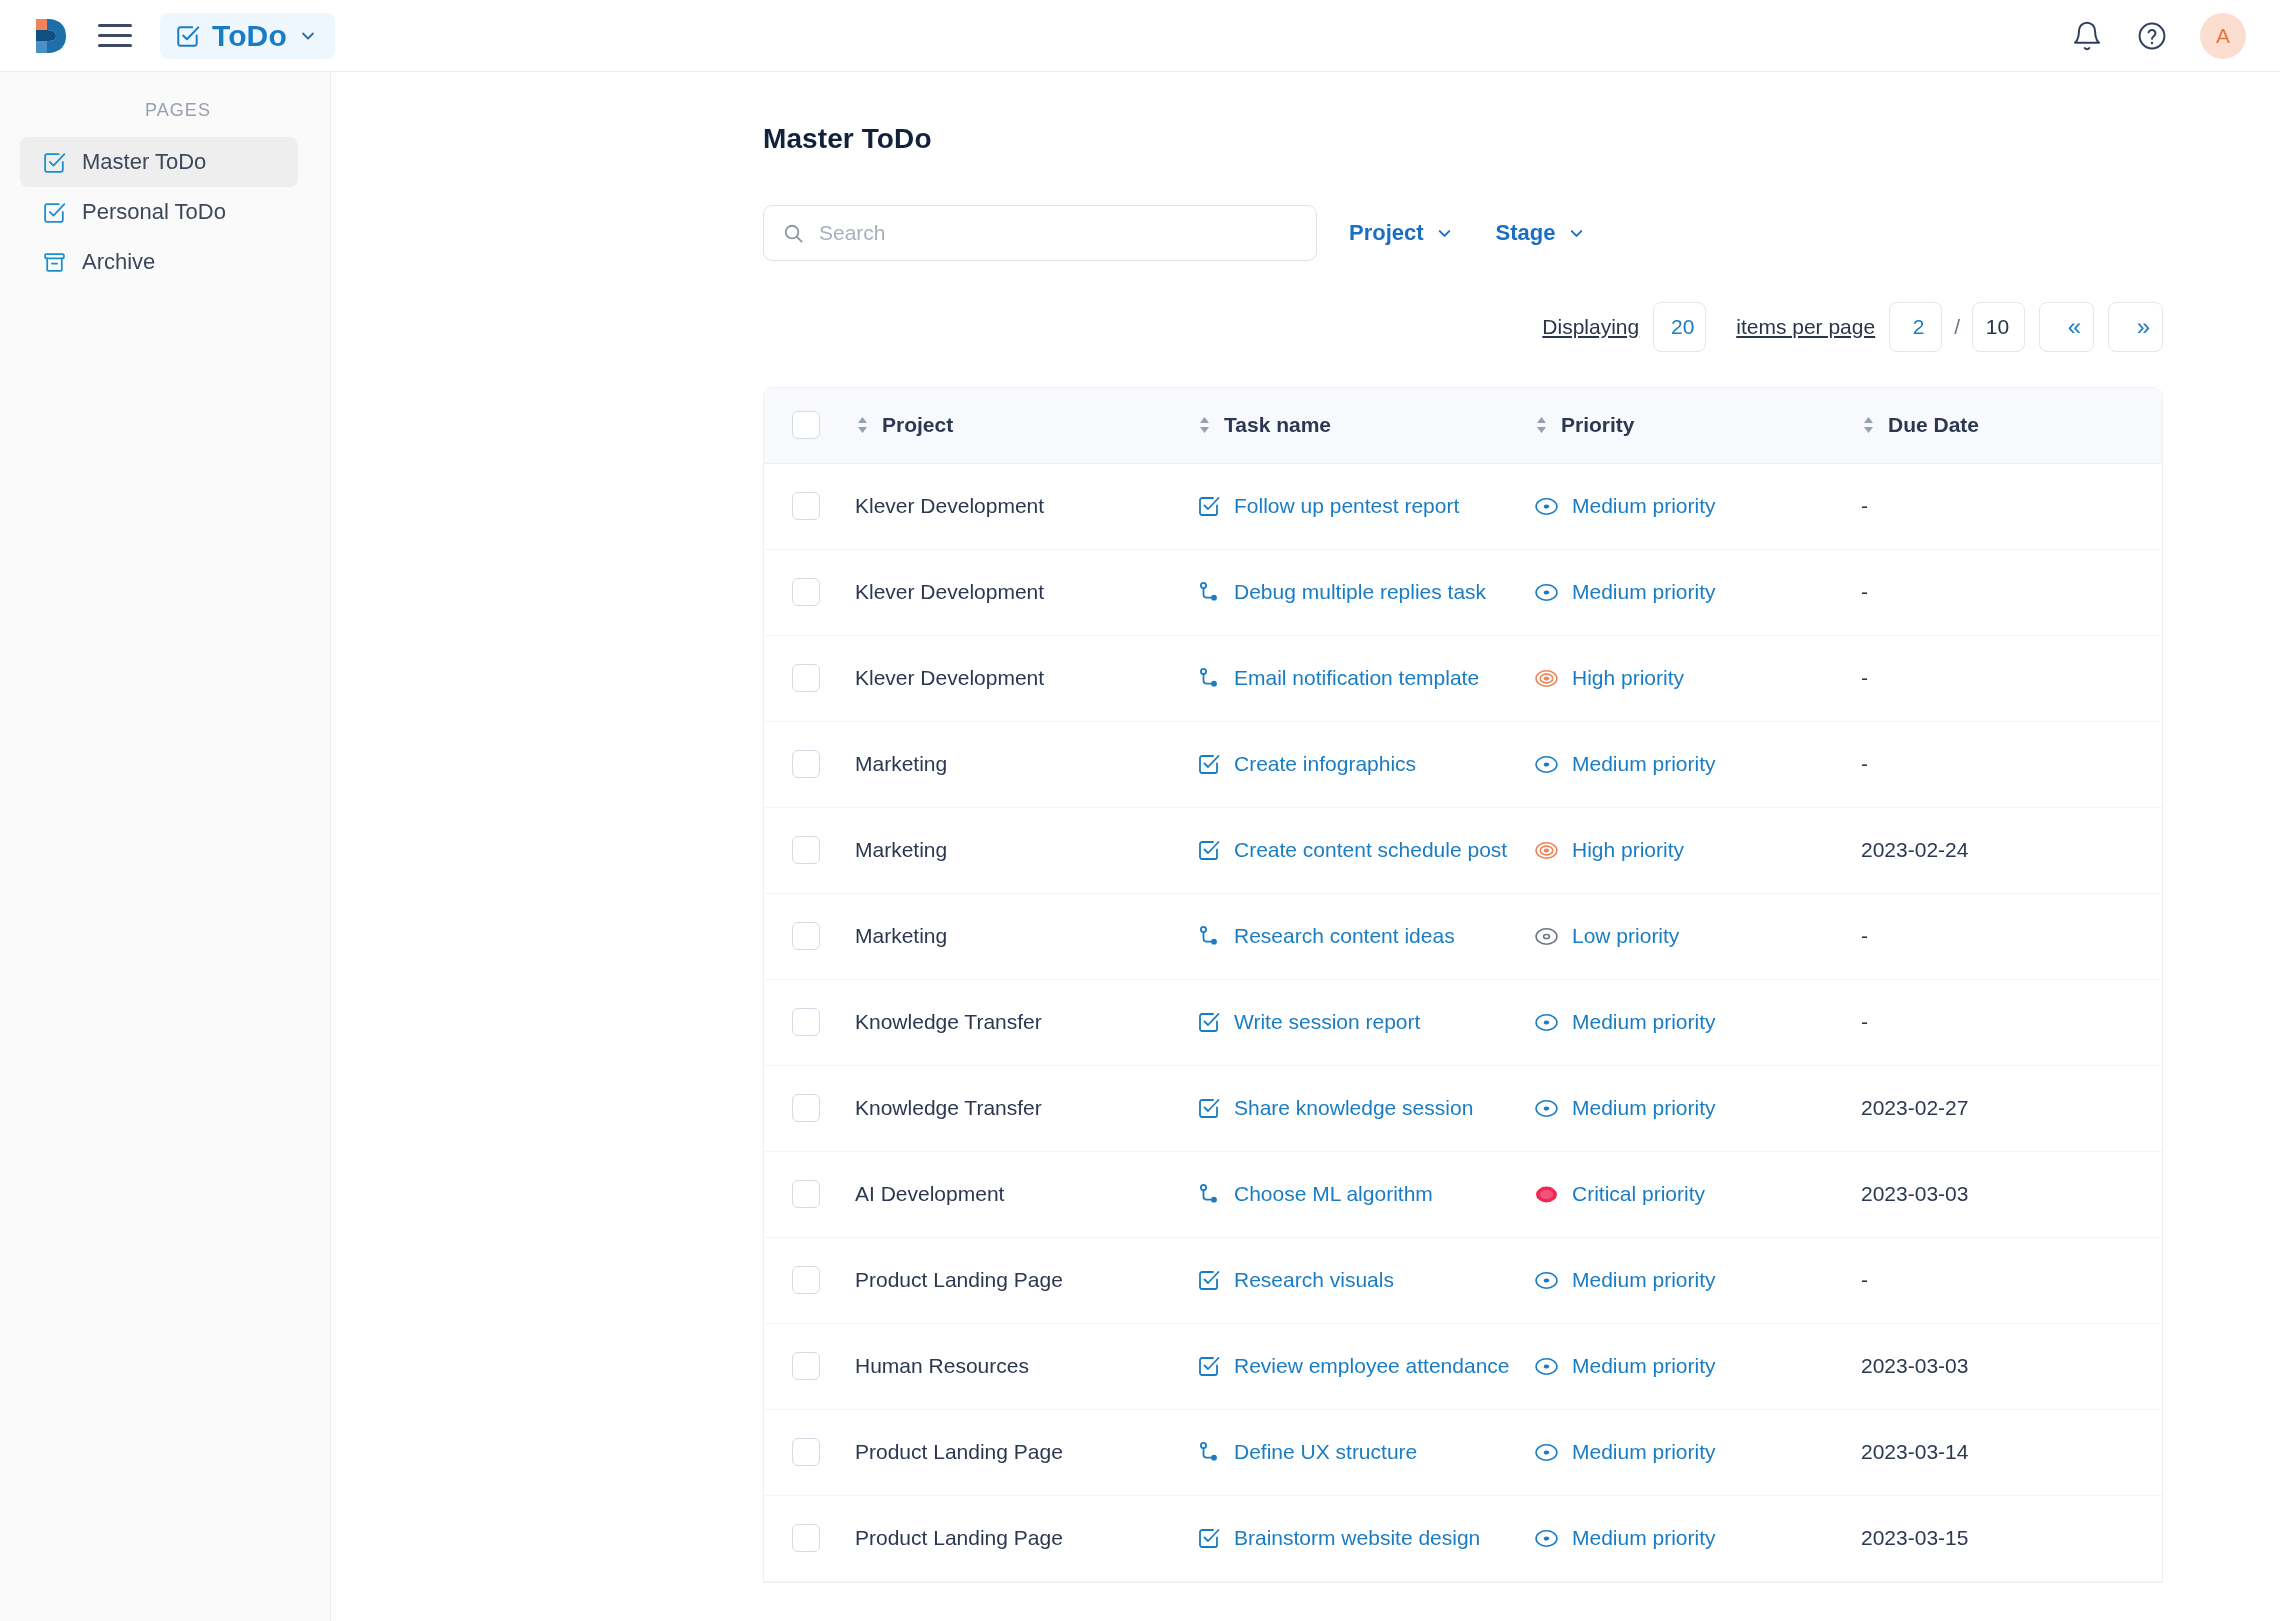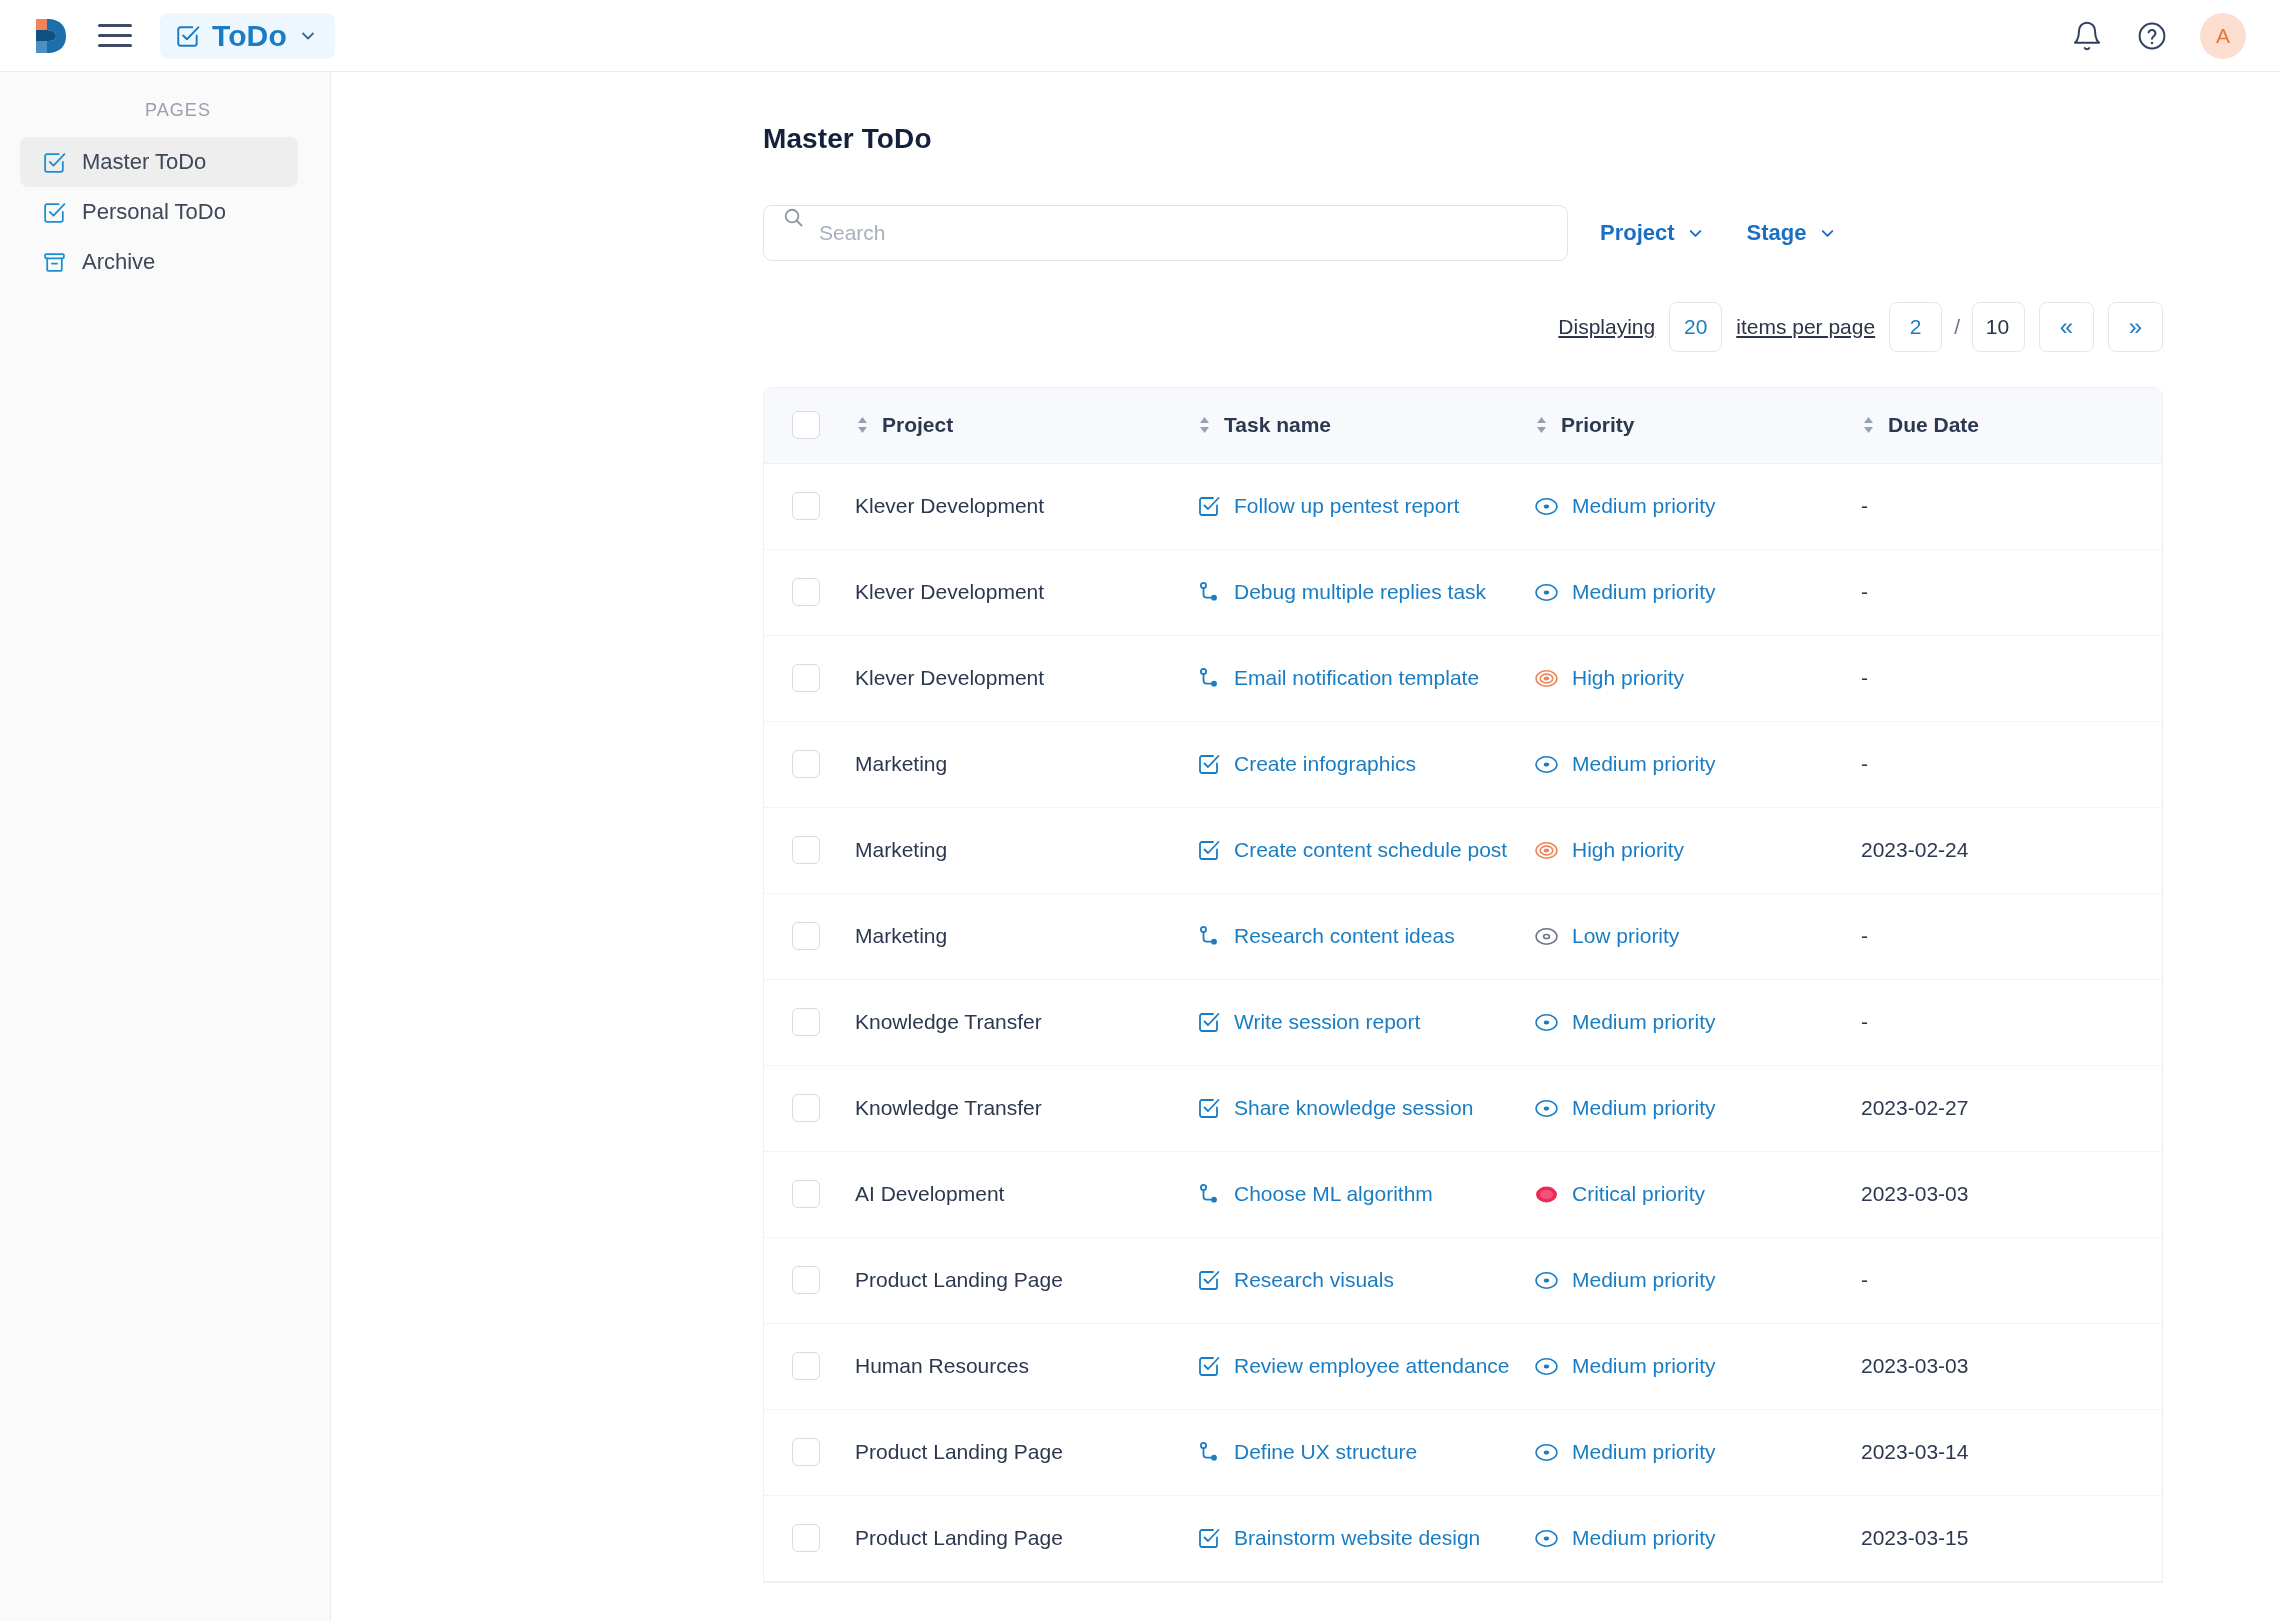--- a/index.html
+++ b/index.html
@@ -93,23 +93,23 @@
     padding-left: 432px;
     letter-spacing: 0.1px;
   }
 
   .filter-row {
     display: flex; align-items: center;
     padding-left: 432px;
     margin-top: 50px;
   }
   .search-box {
-    width: 805px; height: 56px;
+    width: 554px; height: 56px;
     border: 1px solid #dfe3ea; border-radius: 9px;
-    display: flex; gap: 14px;
+    display: flex; align-items: center; gap: 14px;
     padding: 0 18px;
     background: #fff;
   }
   .search-box input {
     border: 0; outline: 0; flex: 1;
     font-family: inherit; font-size: 21px; color: #3d4759; background: transparent;
   }
   .search-box input::placeholder { color: #a9b0bc; }
 
   .filter-link {
@@ -140,21 +140,21 @@
   }
   .pg-box.dark { color: #2b3549; padding-left: 8px; }
   .pg-sep { color: #6b7486; padding: 0 12px; }
   .pg-arrow {
     width: 55px; height: 50px;
     border: 1px solid #e2e6ed; border-radius: 8px;
     display: flex; align-items: center; justify-content: center;
     color: #1a7dc4; font-size: 24px; background: #fff;
     cursor: pointer;
   }
-  .ml14 { margin-left: 14px; }
+  .ml14 { margin-left: 14px; padding-left: 16px; }
 
   
   .table-wrap {
     margin: 35px 117px 0 432px;
     border: 1px solid #eceff3;
     border-radius: 10px 10px 0 0;
     overflow: hidden;
     background: #fff;
   }
   table { width: 100%; border-collapse: collapse; table-layout: fixed; }

